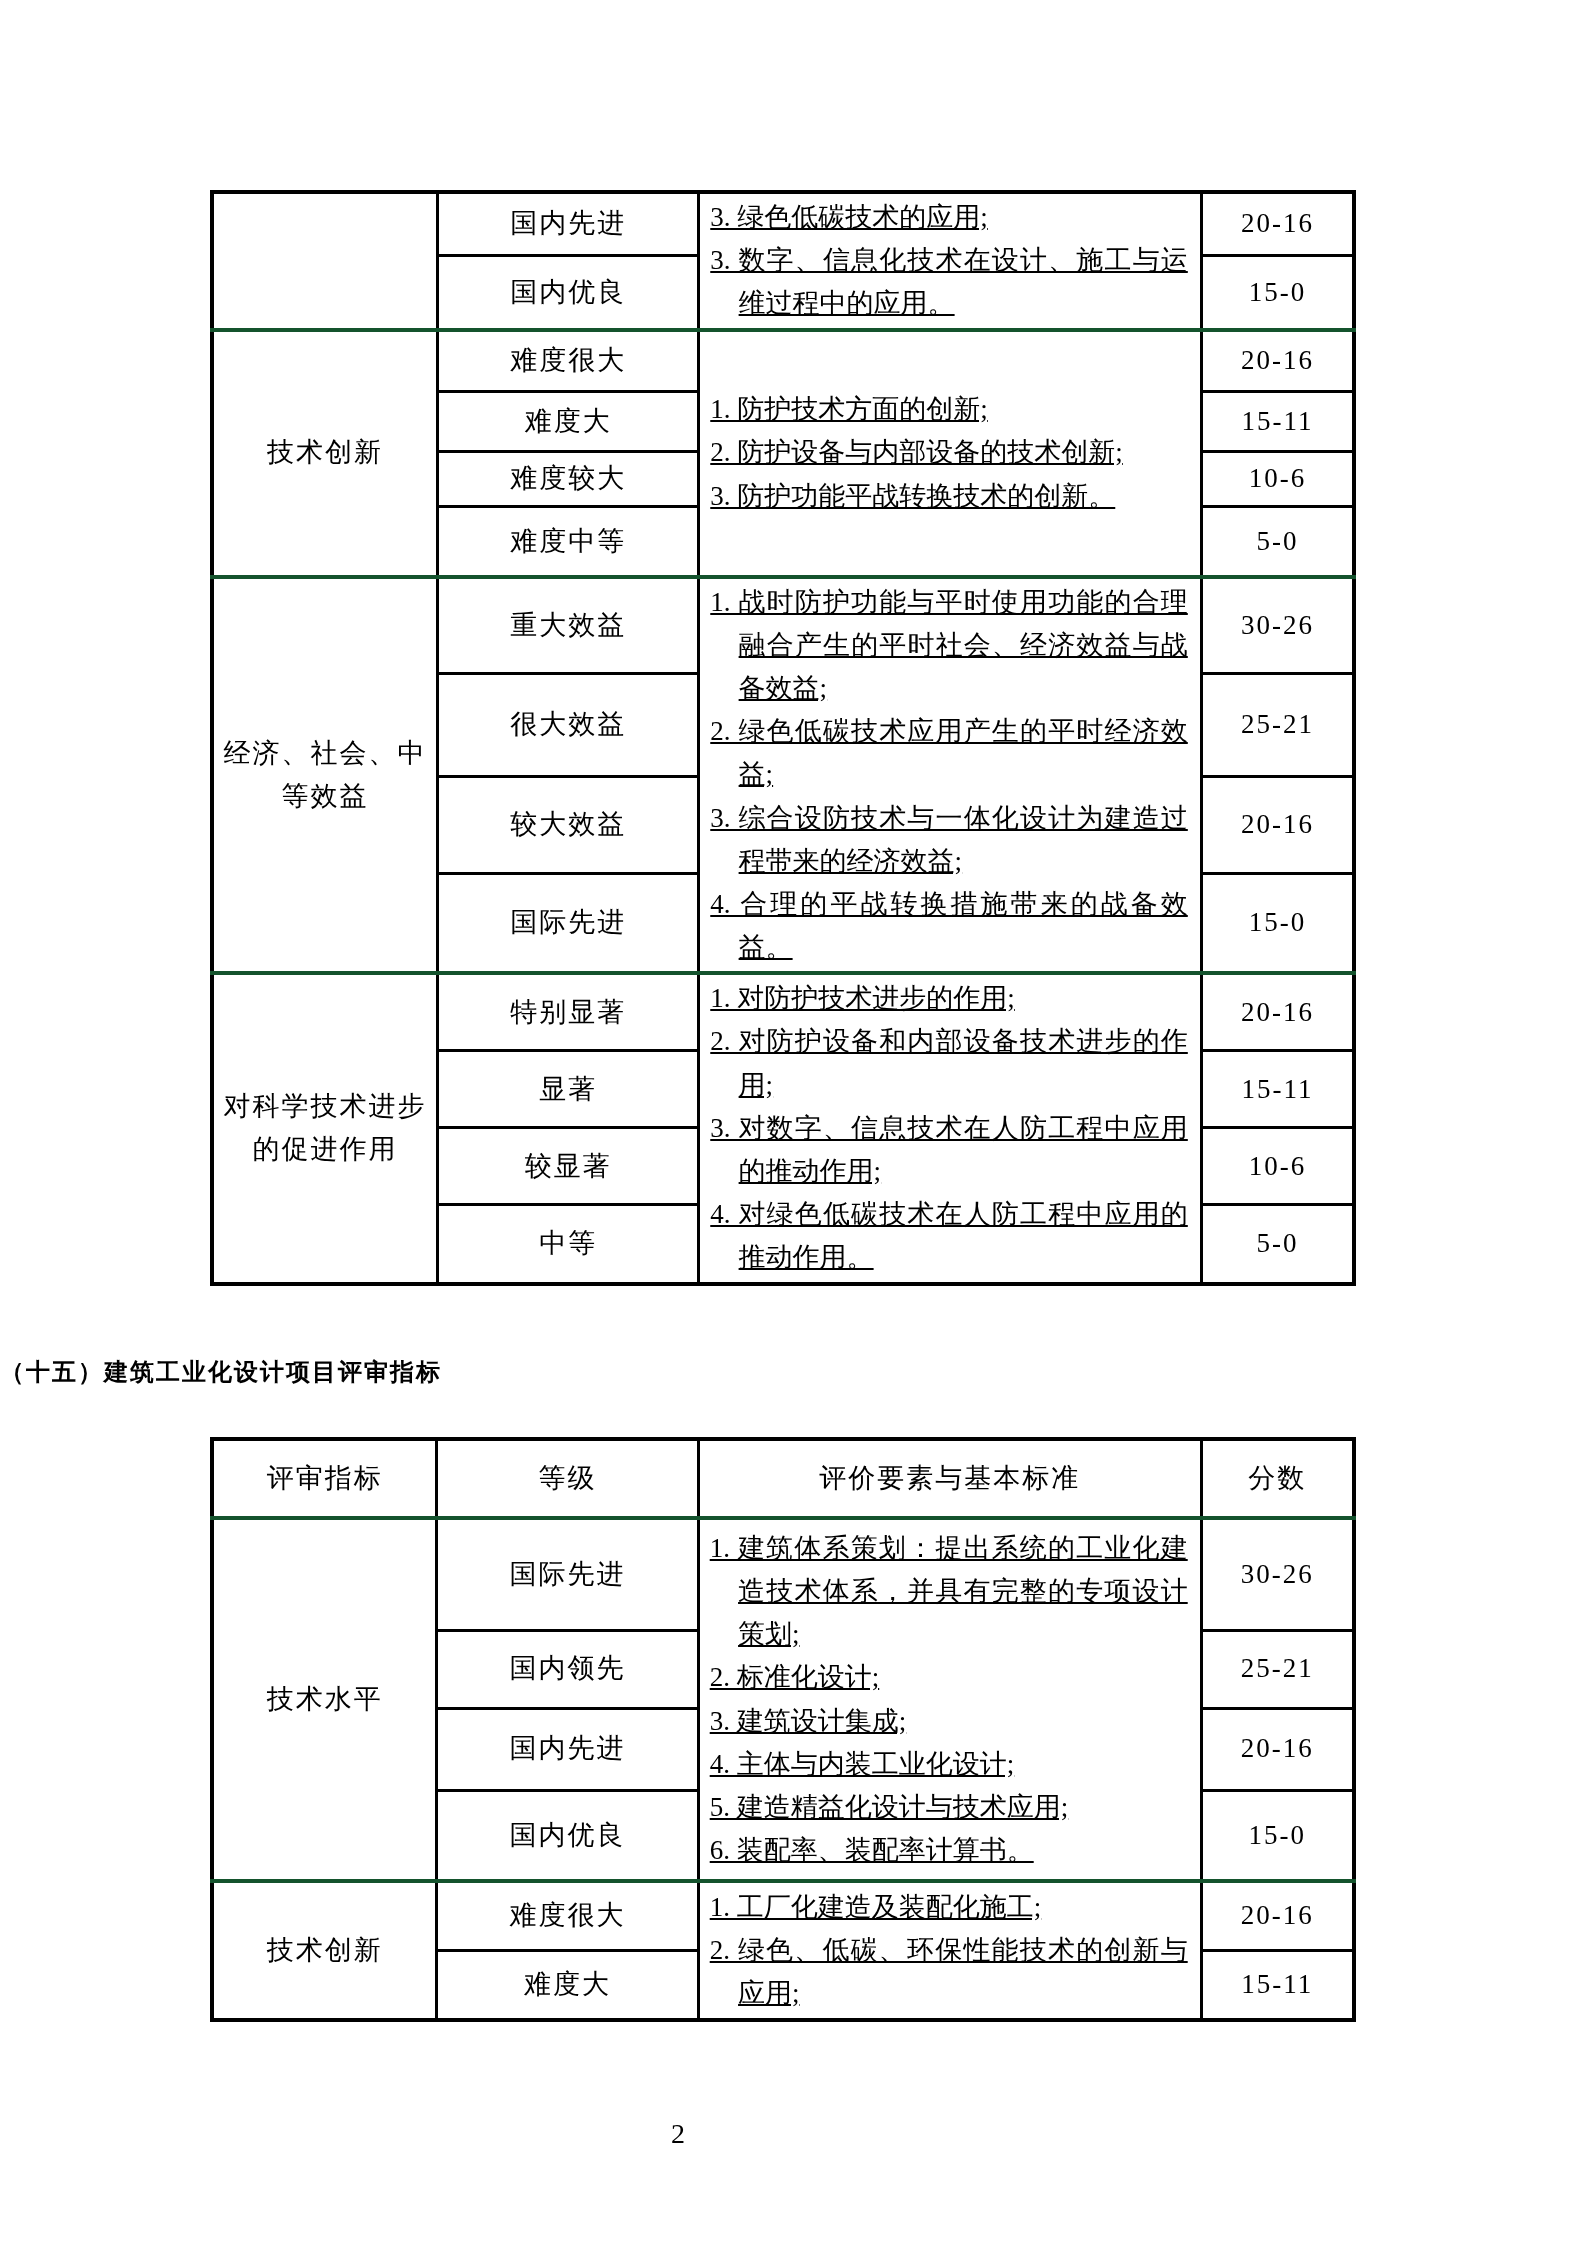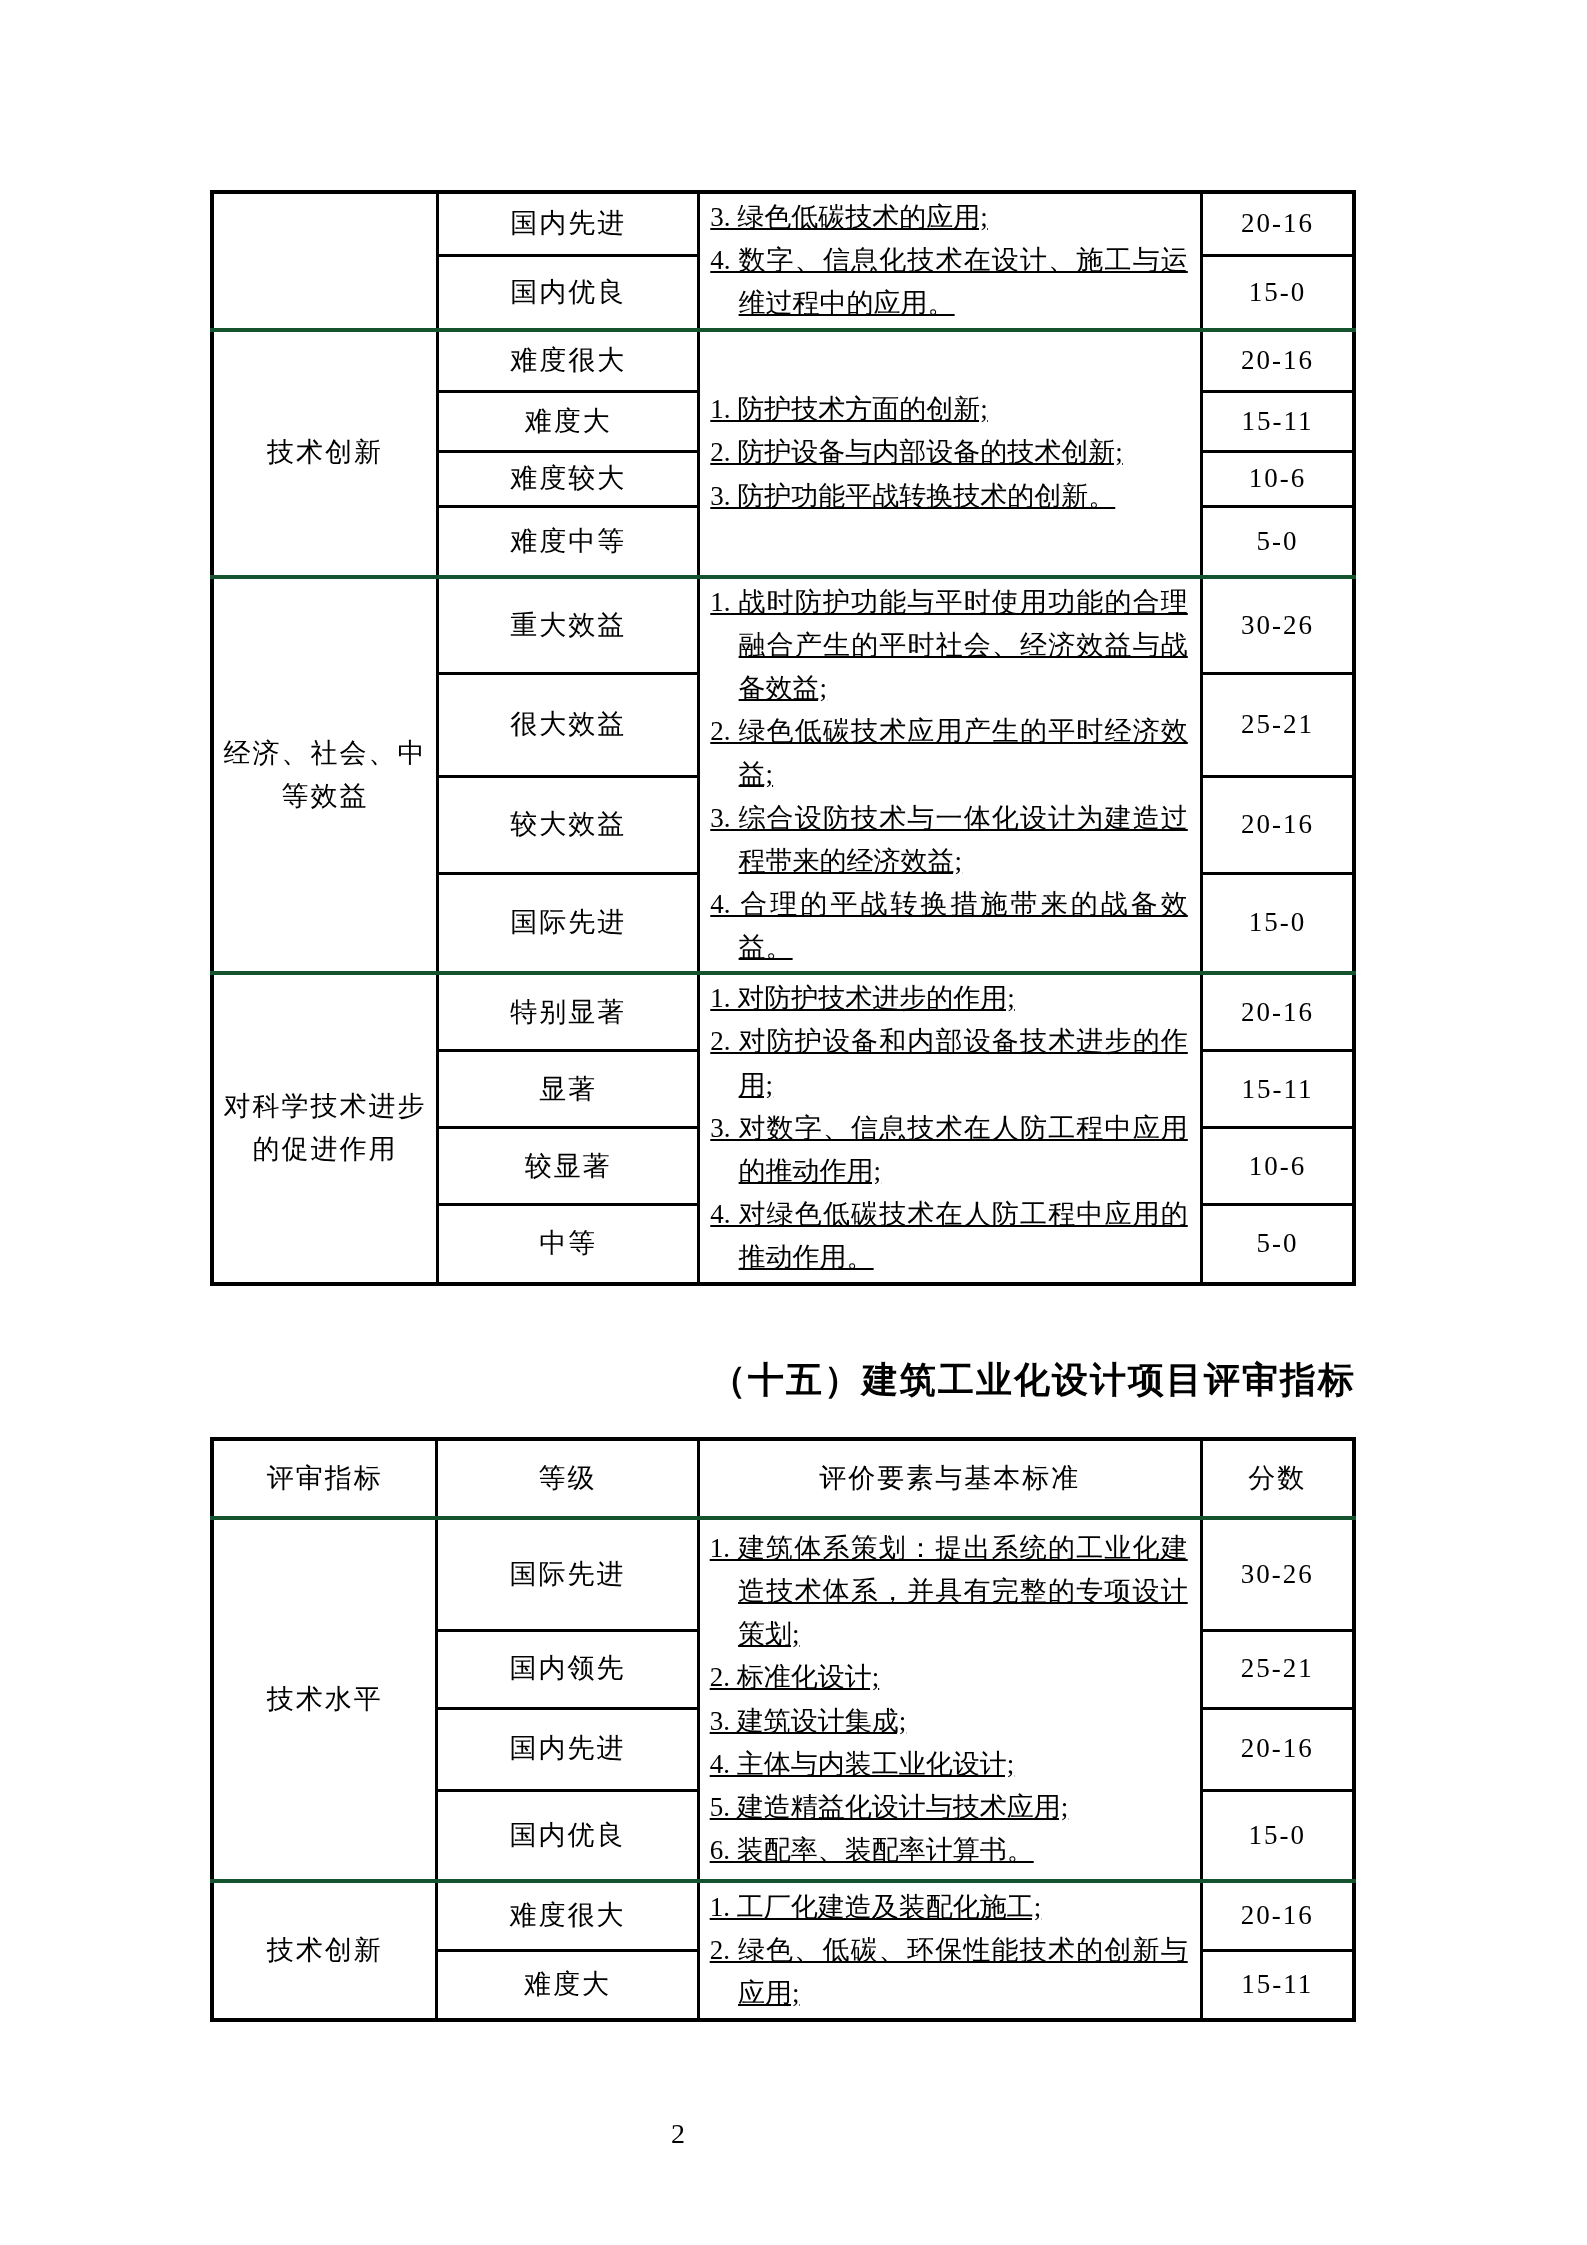--- a/index.html
+++ b/index.html
@@ -39,22 +39,22 @@
     text-align: justify;
     line-height: 1.6;
     padding: 2px 12px 2px 10px;
     letter-spacing: 0;
   }
   .ci { padding-left: 1.05em; text-indent: -1.05em; text-decoration: underline; }
   .heading {
     position: absolute;
     left: 0; top: 1356px;
     width: 100%;
-    text-align: right;
-    font-size: 36px;
+    text-align: left;
+    font-size: 24px;
     font-weight: bold;
     letter-spacing: 2px;
   }
   .pagenum {
     position: absolute;
     left: 0; top: 2118px;
     width: 100%;
     text-align: center;
     font-size: 28px;
   }
@@ -71,21 +71,21 @@
         <col style="width:517px">
         <col style="width:156px">
     </colgroup>
     <tbody>
 
       <tr style="height:62px">
         <td class="indicator" rowspan="2"></td>
         <td class="grade">国内先进</td>
         <td class="criteria" rowspan="2">
           <div class="ci">3. 绿色低碳技术的应用;</div>
-          <div class="ci">4. 数字、信息化技术在设计、施工与运维过程中的应用。</div>
+          <div class="ci">3. 数字、信息化技术在设计、施工与运维过程中的应用。</div>
         </td>
         <td class="score">20-16</td>
       </tr>
       <tr style="height:72px">
         <td class="grade">国内优良</td>
         <td class="score">15-0</td>
       </tr>
 
       <tr class="sec" style="height:62px">
         <td class="indicator" rowspan="4">技术创新</td>

